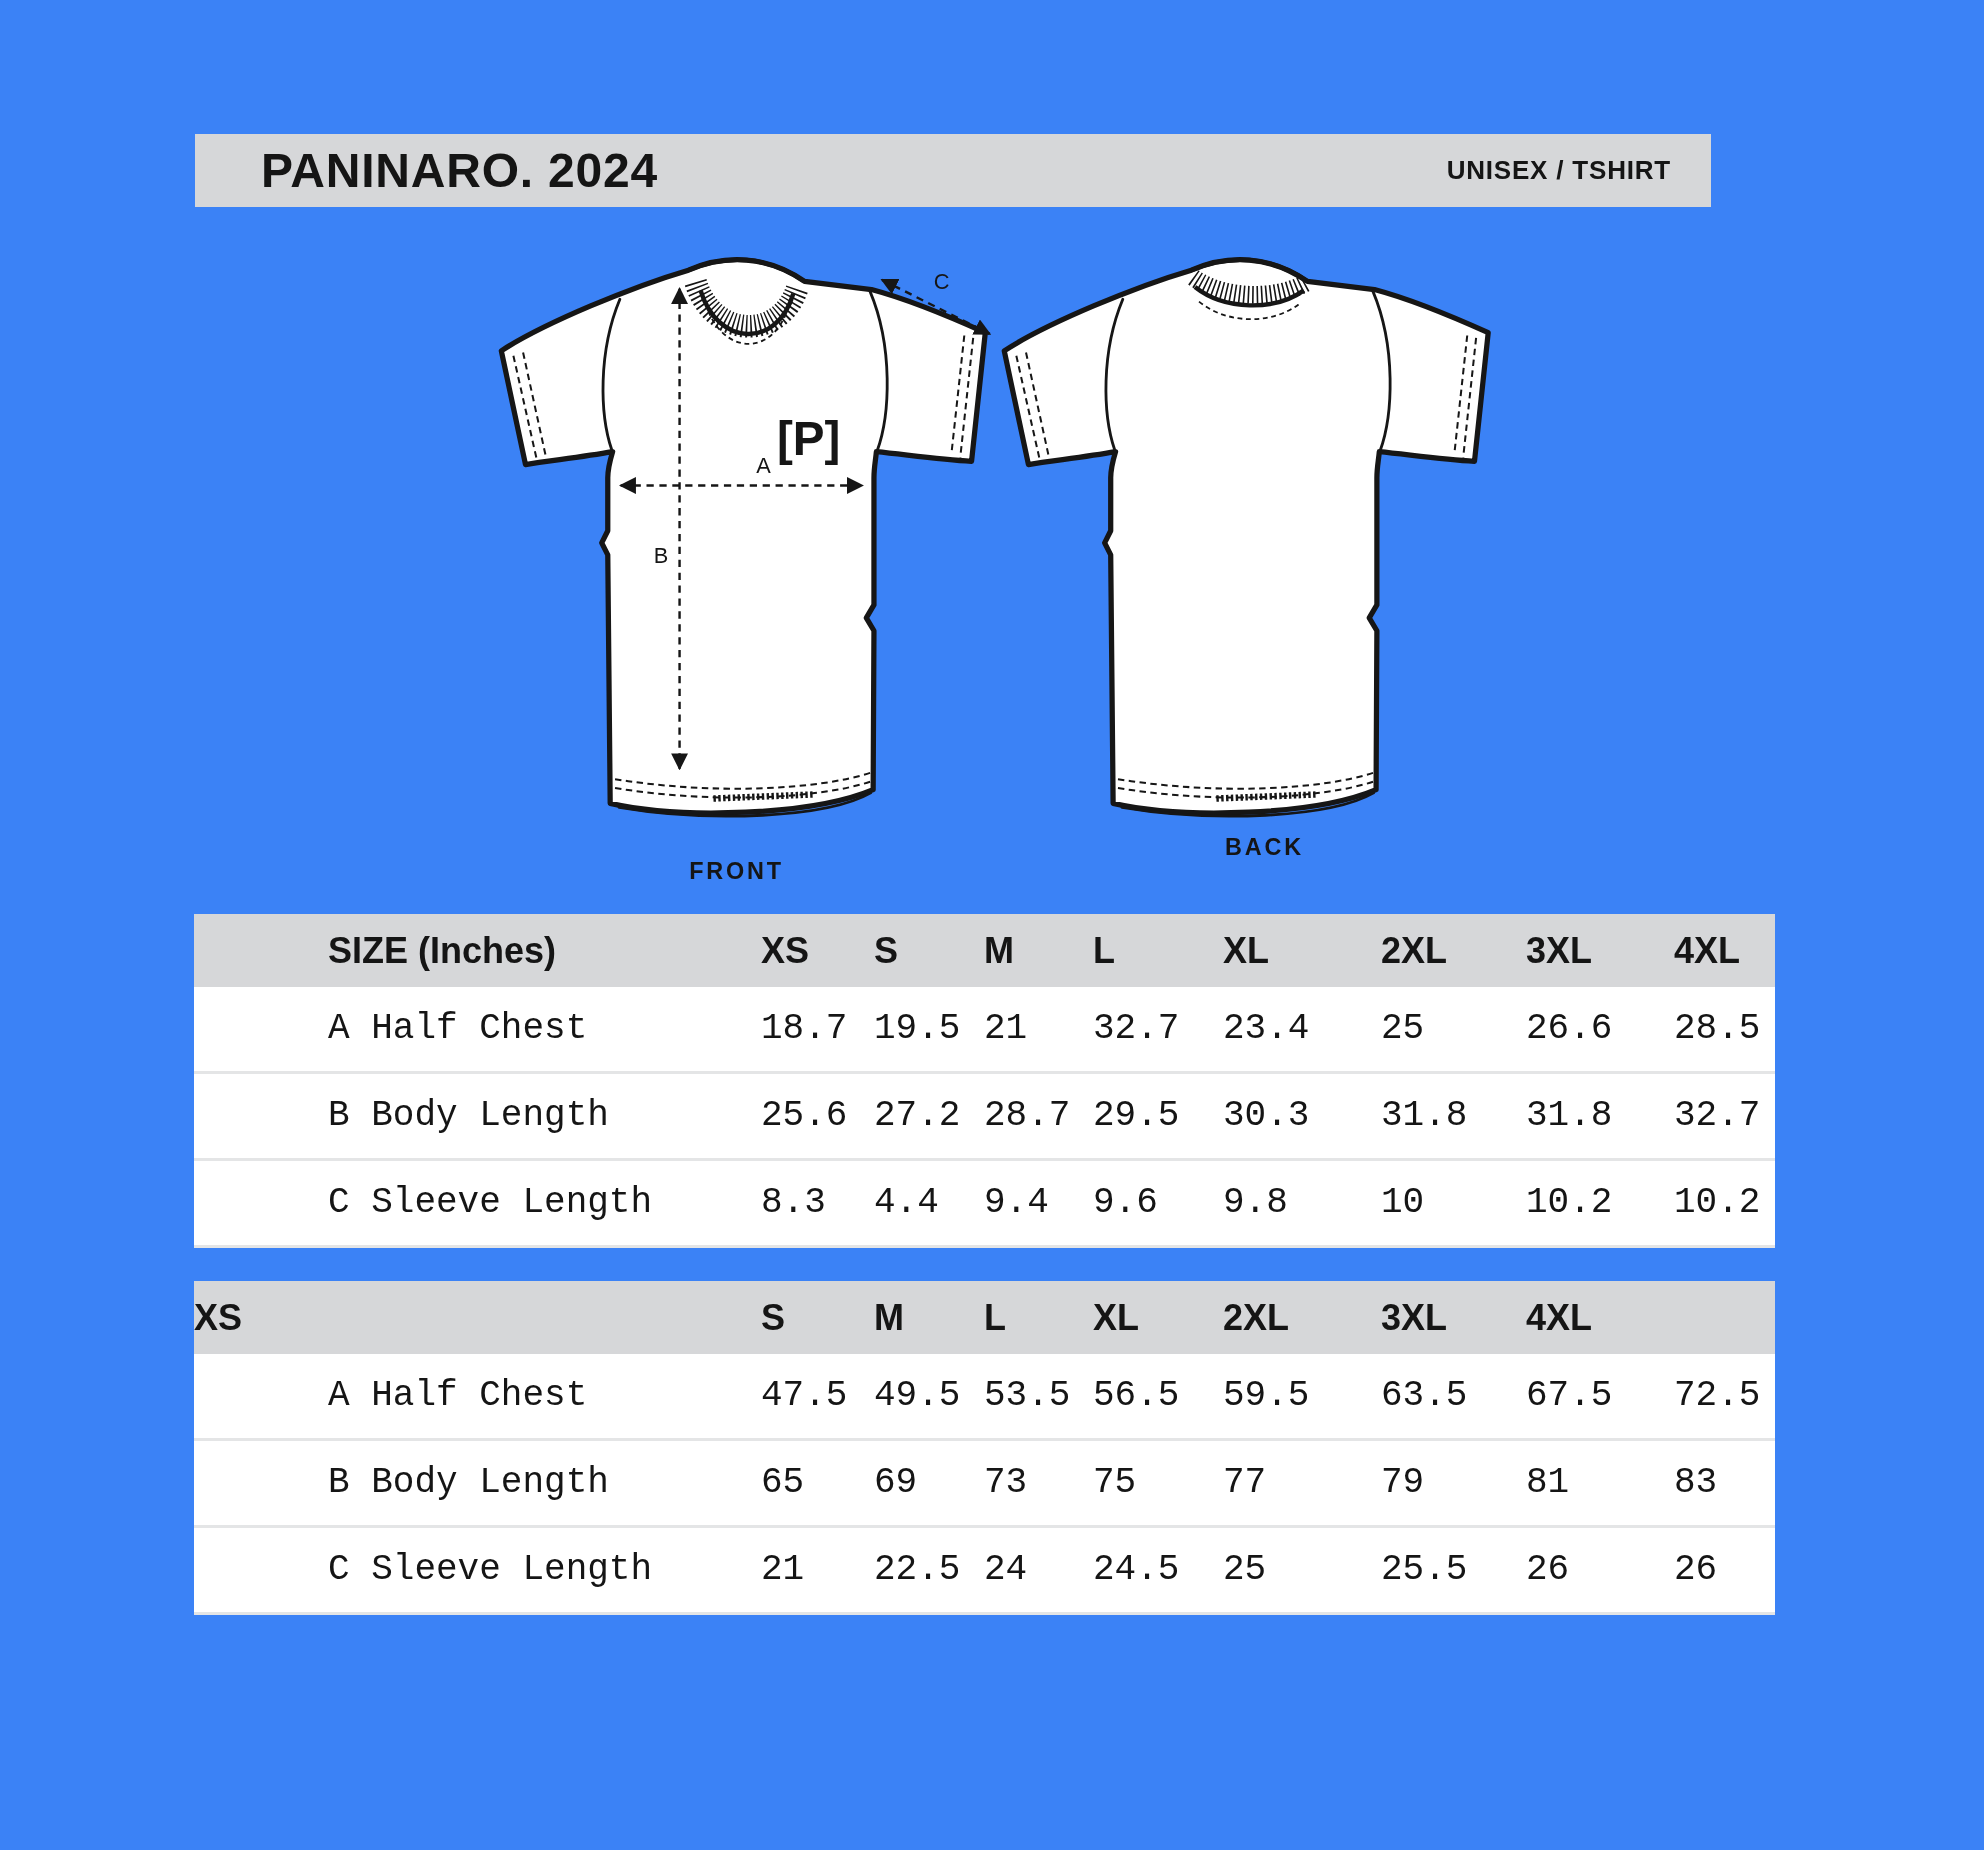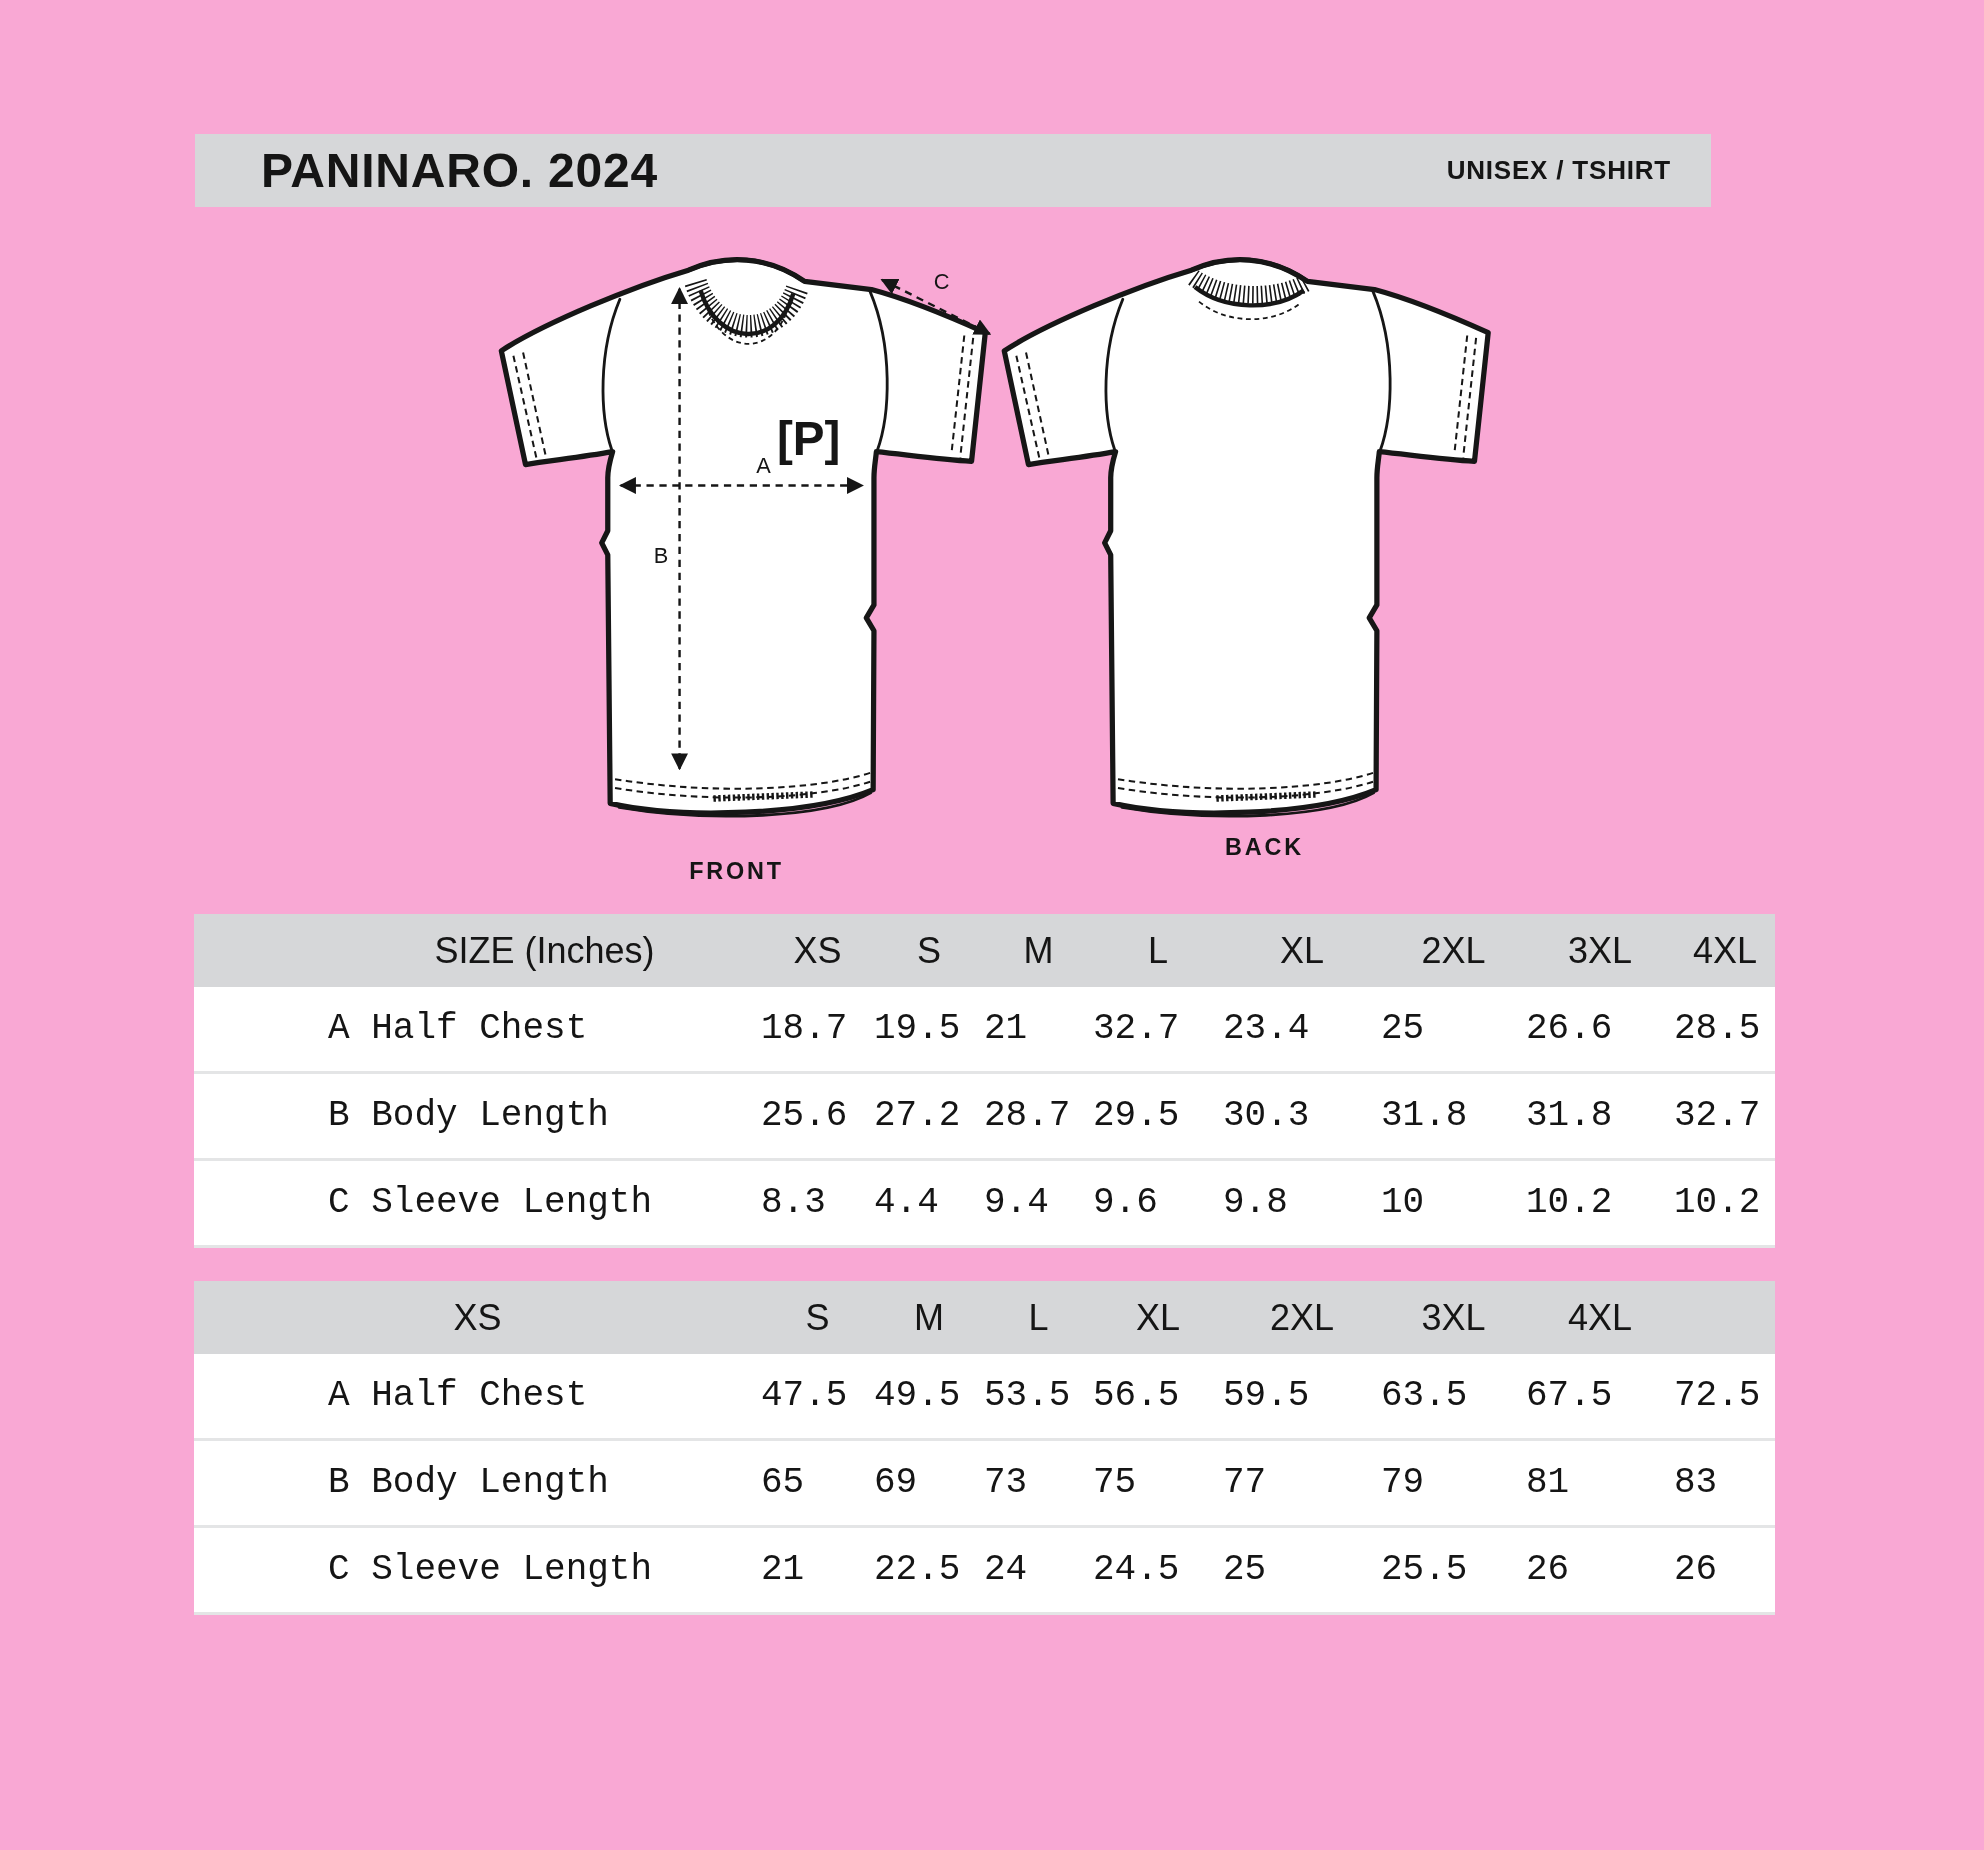--- a/index.html
+++ b/index.html
@@ -1,17 +1,17 @@
 <!DOCTYPE html>
 <html style="font-size:6.5px"><head>
 <meta charset="utf-8">
 <style>
   html,body{margin:0;padding:0;background:#ffffff;}
   body{font-family:"Liberation Sans", sans-serif; color:#151515;}
-  .page{position:relative;width:1985px;height:1851px;background:#f9a8d4;overflow:hidden;}
+  .page{position:relative;width:1985px;height:1851px;background:#3b82f6;overflow:hidden;}
 
   
   .topbar{position:absolute;left:195px;top:134px;width:1516px;height:73px;
     background:#d6d7d9;display:flex;align-items:center;justify-content:space-between;
     box-sizing:border-box;padding:0 40px 0 66px;}
   .topbar .title{font-size:48px;font-weight:bold;letter-spacing:0.8px;}
   .topbar .category{font-size:26px;font-weight:bold;letter-spacing:0.8px;}
 
   
   .diagram{position:absolute;left:464px;top:250px;width:1049px;height:609px;}
@@ -23,21 +23,21 @@
   
   .size-table{position:absolute;left:194px;width:1581px;}
   .size-table.inches{top:914px;}
   .size-table.cm{top:1281px;}
   .grid{display:grid;grid-template-columns:567px 113px 110px 109px 130px 158px 145px 148px 102px;
     align-items:center;box-sizing:border-box;}
   .thead{height:73px;background:#d6d7d9;font-weight:bold;}
   .trow{height:87px;border-bottom:3.2px solid #e4e5e6;background:#ffffff;font-family:Liberation Mono, monospace;}
   .grid .cell{font-size:36px;line-height:1;white-space:nowrap;}
   .grid .cell.label{padding-left:134px;}
-  .thead .cell{font-weight:normal;text-align:center;}
+  .thead .cell{font-weight:bold;}
 
   
   .footer{position:absolute;left:194px;top:1670px;width:1581px;height:44px;
     display:flex;align-items:center;justify-content:space-between;
     box-sizing:border-box;padding:0 51px 0 67px;}
   .footer span{font-size:36px;font-weight:bold;letter-spacing:0.8px;white-space:nowrap;}
   .sil{fill:#ffffff;stroke:#161616;stroke-width:13;stroke-linejoin:round;stroke-linecap:round;}
   .seam{fill:none;stroke:#161616;stroke-width:7;stroke-linecap:round;}
   .stitch{fill:none;stroke:#161616;stroke-width:5;stroke-dasharray:16 11;stroke-linecap:butt;}
   .neckstitch{fill:none;stroke:#161616;stroke-width:4.5;stroke-dasharray:12 9;}

